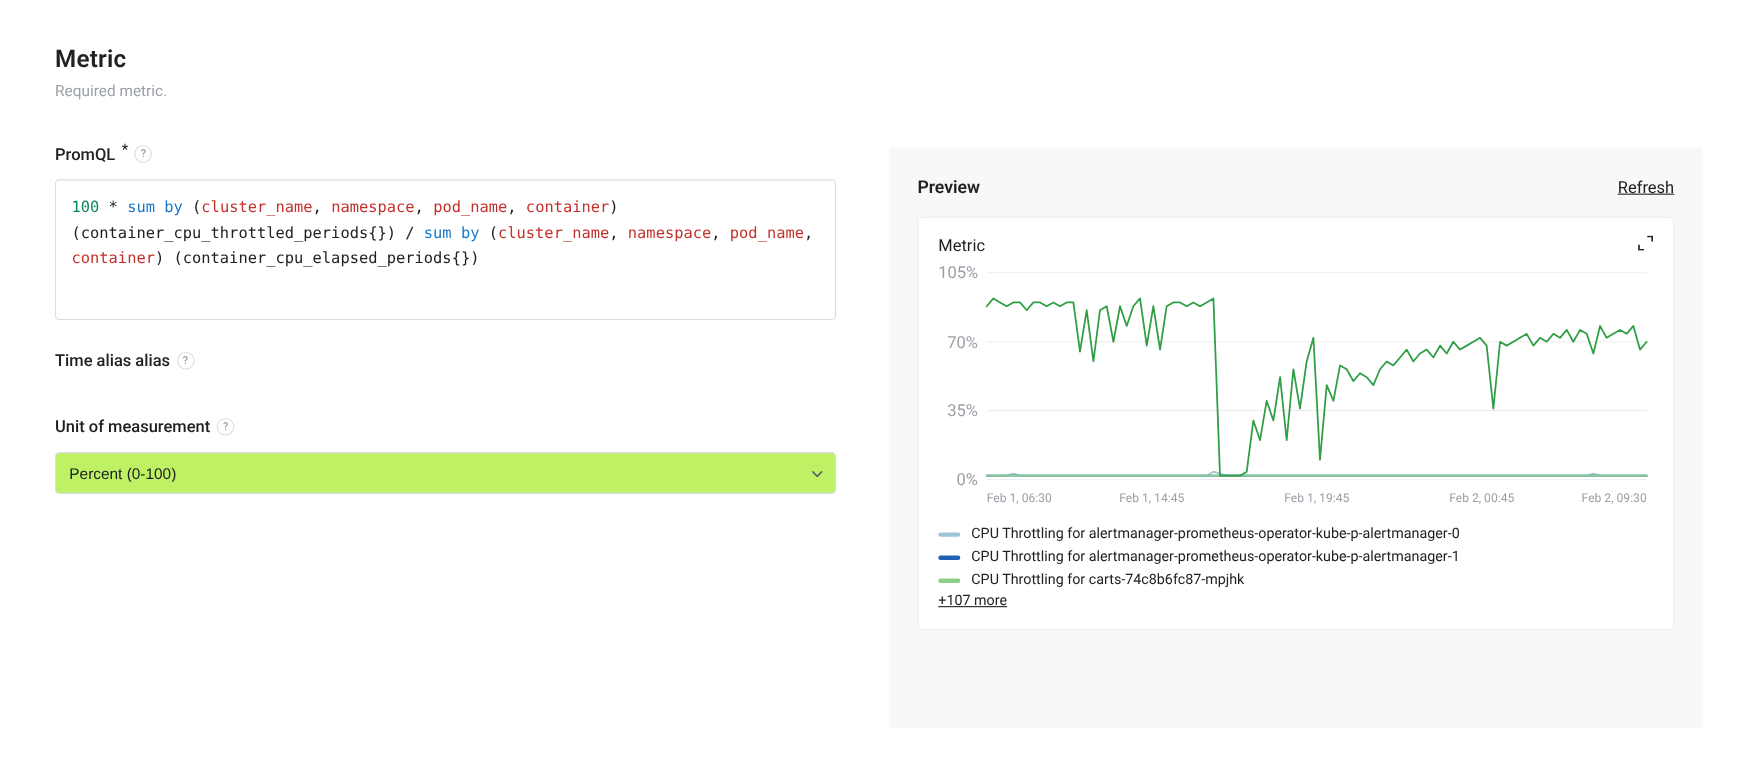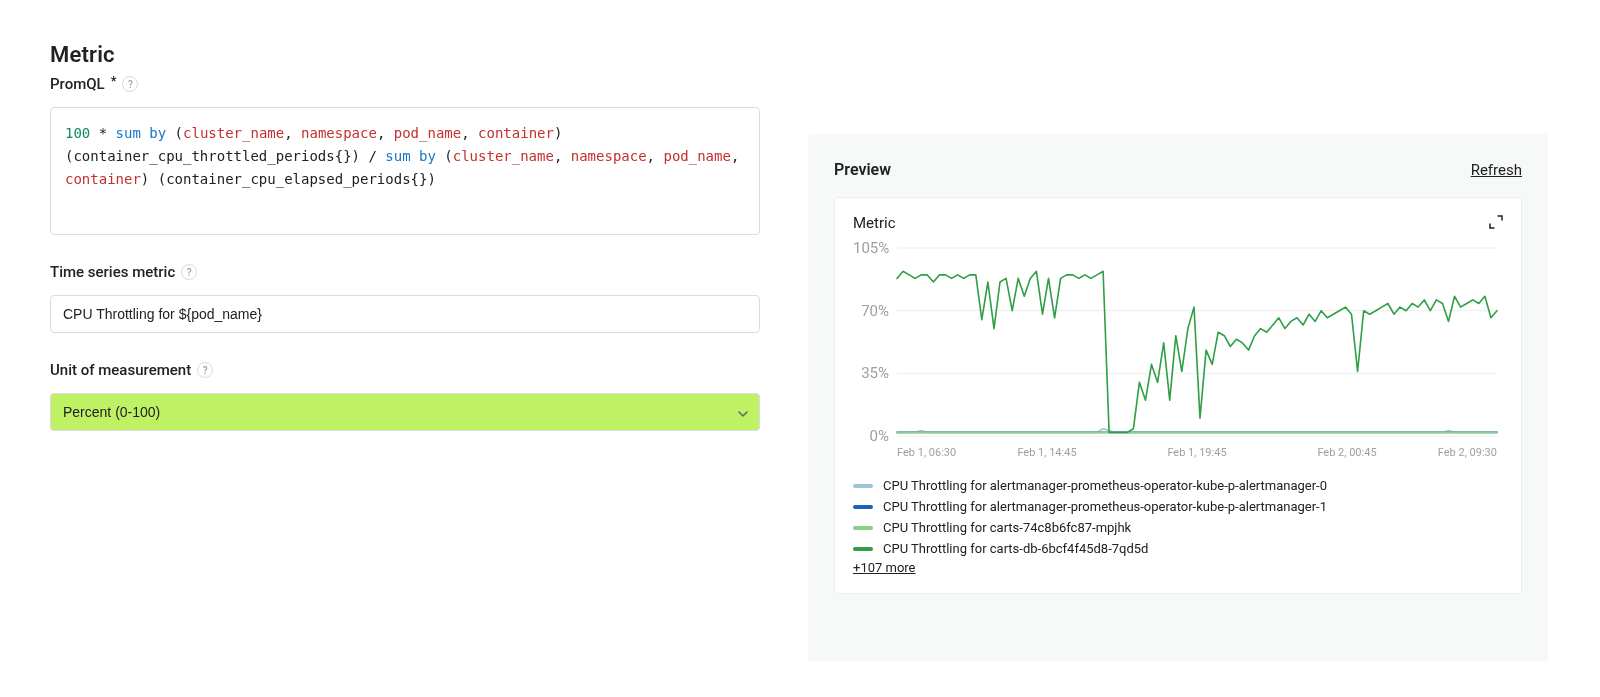--- a/index.html
+++ b/index.html
@@ -218,35 +218,35 @@
   }
 </style>
 </head>
 <body>
 
 <div class="page">
   <div class="card">
 
     <div class="left-col">
       <h1 class="title">Metric</h1>
+      <p class="subtitle">Required metric.</p>
 
       <div class="field-label">
         <span>PromQL</span>
         <span class="required-star">*</span>
         <span class="help-circle">?</span>
       </div>
       <div class="promql-box" id="promql-box"><span class="kw-num">100</span><span> * </span><span class="kw-kw">sum by</span><span> (</span><span class="kw-id">cluster_name</span><span>, </span><span class="kw-id">namespace</span><span>, </span><span class="kw-id">pod_name</span><span>, </span><span class="kw-id">container</span><span>) (container_cpu_throttled_periods{}) / </span><span class="kw-kw">sum by</span><span> (</span><span class="kw-id">cluster_name</span><span>, </span><span class="kw-id">namespace</span><span>, </span><span class="kw-id">pod_name</span><span>, </span><span class="kw-id">container</span><span>) (container_cpu_elapsed_periods{})</span></div>
 
       <div class="gap"></div>
 
       <div class="field-label">
-        <span>Time series metric</span>
+        <span>Time alias alias</span>
         <span class="help-circle">?</span>
       </div>
-      <input class="text-input" type="text" value="CPU Throttling for ${pod_name}" style="">
 
       <div class="gap"></div>
 
       <div class="field-label">
         <span>Unit of measurement</span>
         <span class="help-circle">?</span>
       </div>
       <div class="select-wrap">
         <input class="text-input" type="text" readonly="" value="Percent (0-100)" style="">
         <span class="chevron-down">
@@ -305,23 +305,19 @@
               <span>CPU Throttling for alertmanager-prometheus-operator-kube-p-alertmanager-0</span>
             </div>
             <div class="legend-row">
               <span class="swatch" style="background: rgb(29, 98, 179);"></span>
               <span>CPU Throttling for alertmanager-prometheus-operator-kube-p-alertmanager-1</span>
             </div>
             <div class="legend-row">
               <span class="swatch" style="background: rgb(141, 207, 138);"></span>
               <span>CPU Throttling for carts-74c8b6fc87-mpjhk</span>
             </div>
-            <div class="legend-row">
-              <span class="swatch" style="background: rgb(47, 158, 68);"></span>
-              <span>CPU Throttling for carts-db-6bcf4f45d8-7qd5d</span>
-            </div>
           </div>
         <a class="more-link">+107 more</a>
       </div>
     </div>
 
   </div>
 </div>
 
 </body></html>

